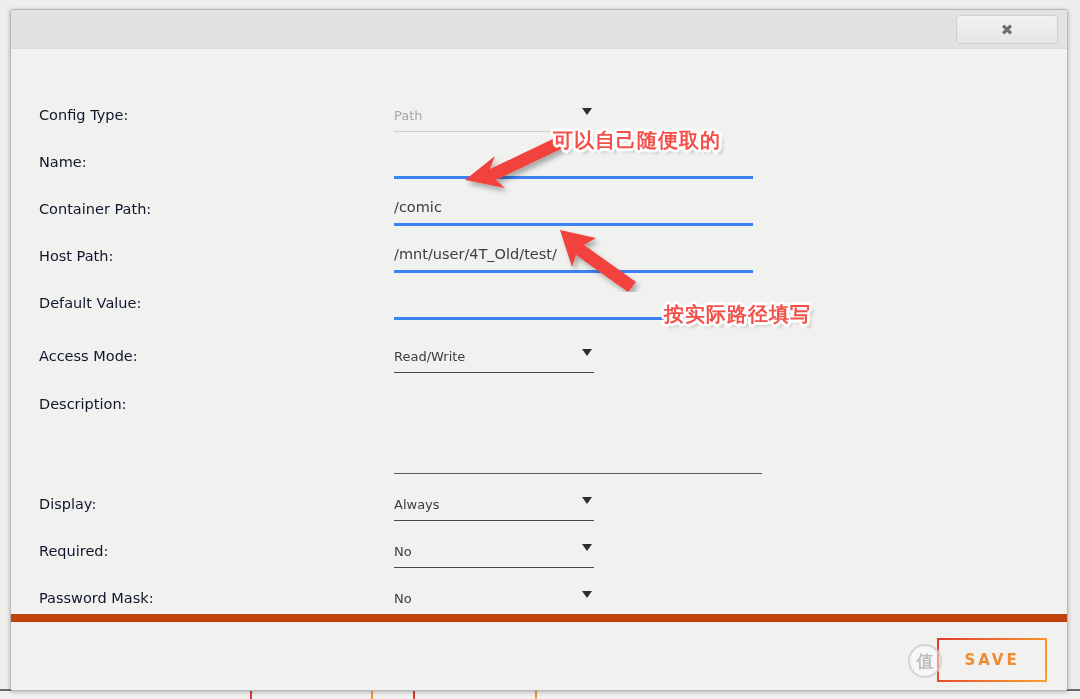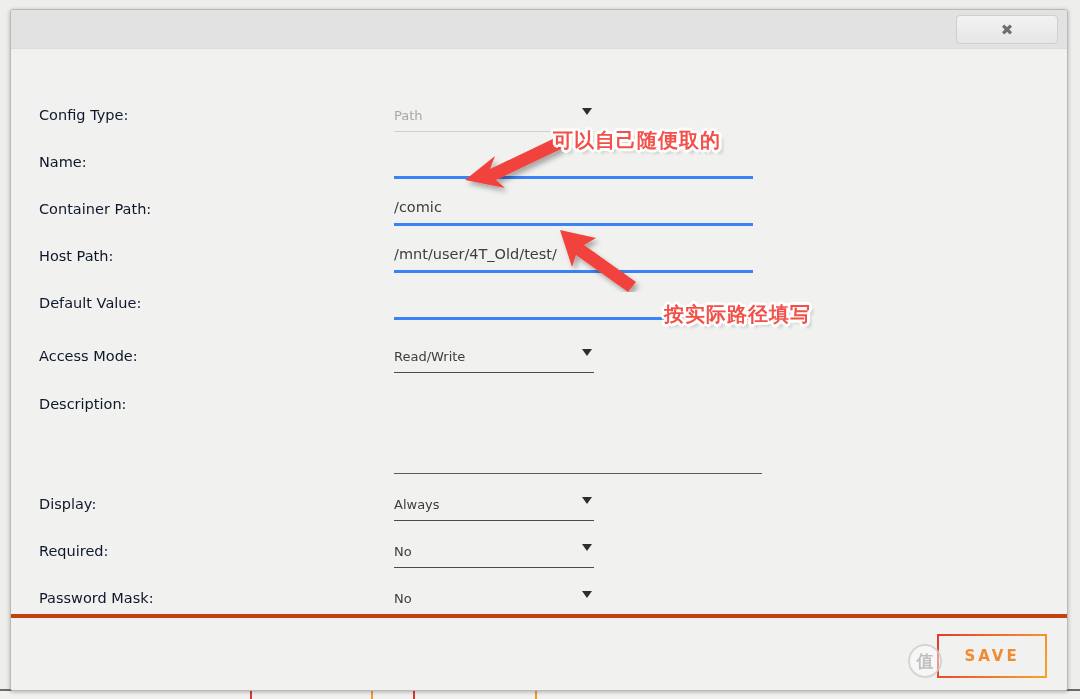--- a/index.html
+++ b/index.html
@@ -163,21 +163,21 @@
     width: 368px;
     height: 62px;
     border-bottom: 1px solid #5a5a5a;
     cursor: text;
   }
 
   
   .modal-footer {
     position: relative;
     height: 78px;
-    border-top: 4px solid #c2410c;
+    border-top: 8px solid #c2410c;
     background: #f1f1f0;
   }
   .footer-btns {
     position: absolute;
     right: 20px;
     top: 16px;
     display: flex;
     gap: 20px;
   }
   .action-btn {

